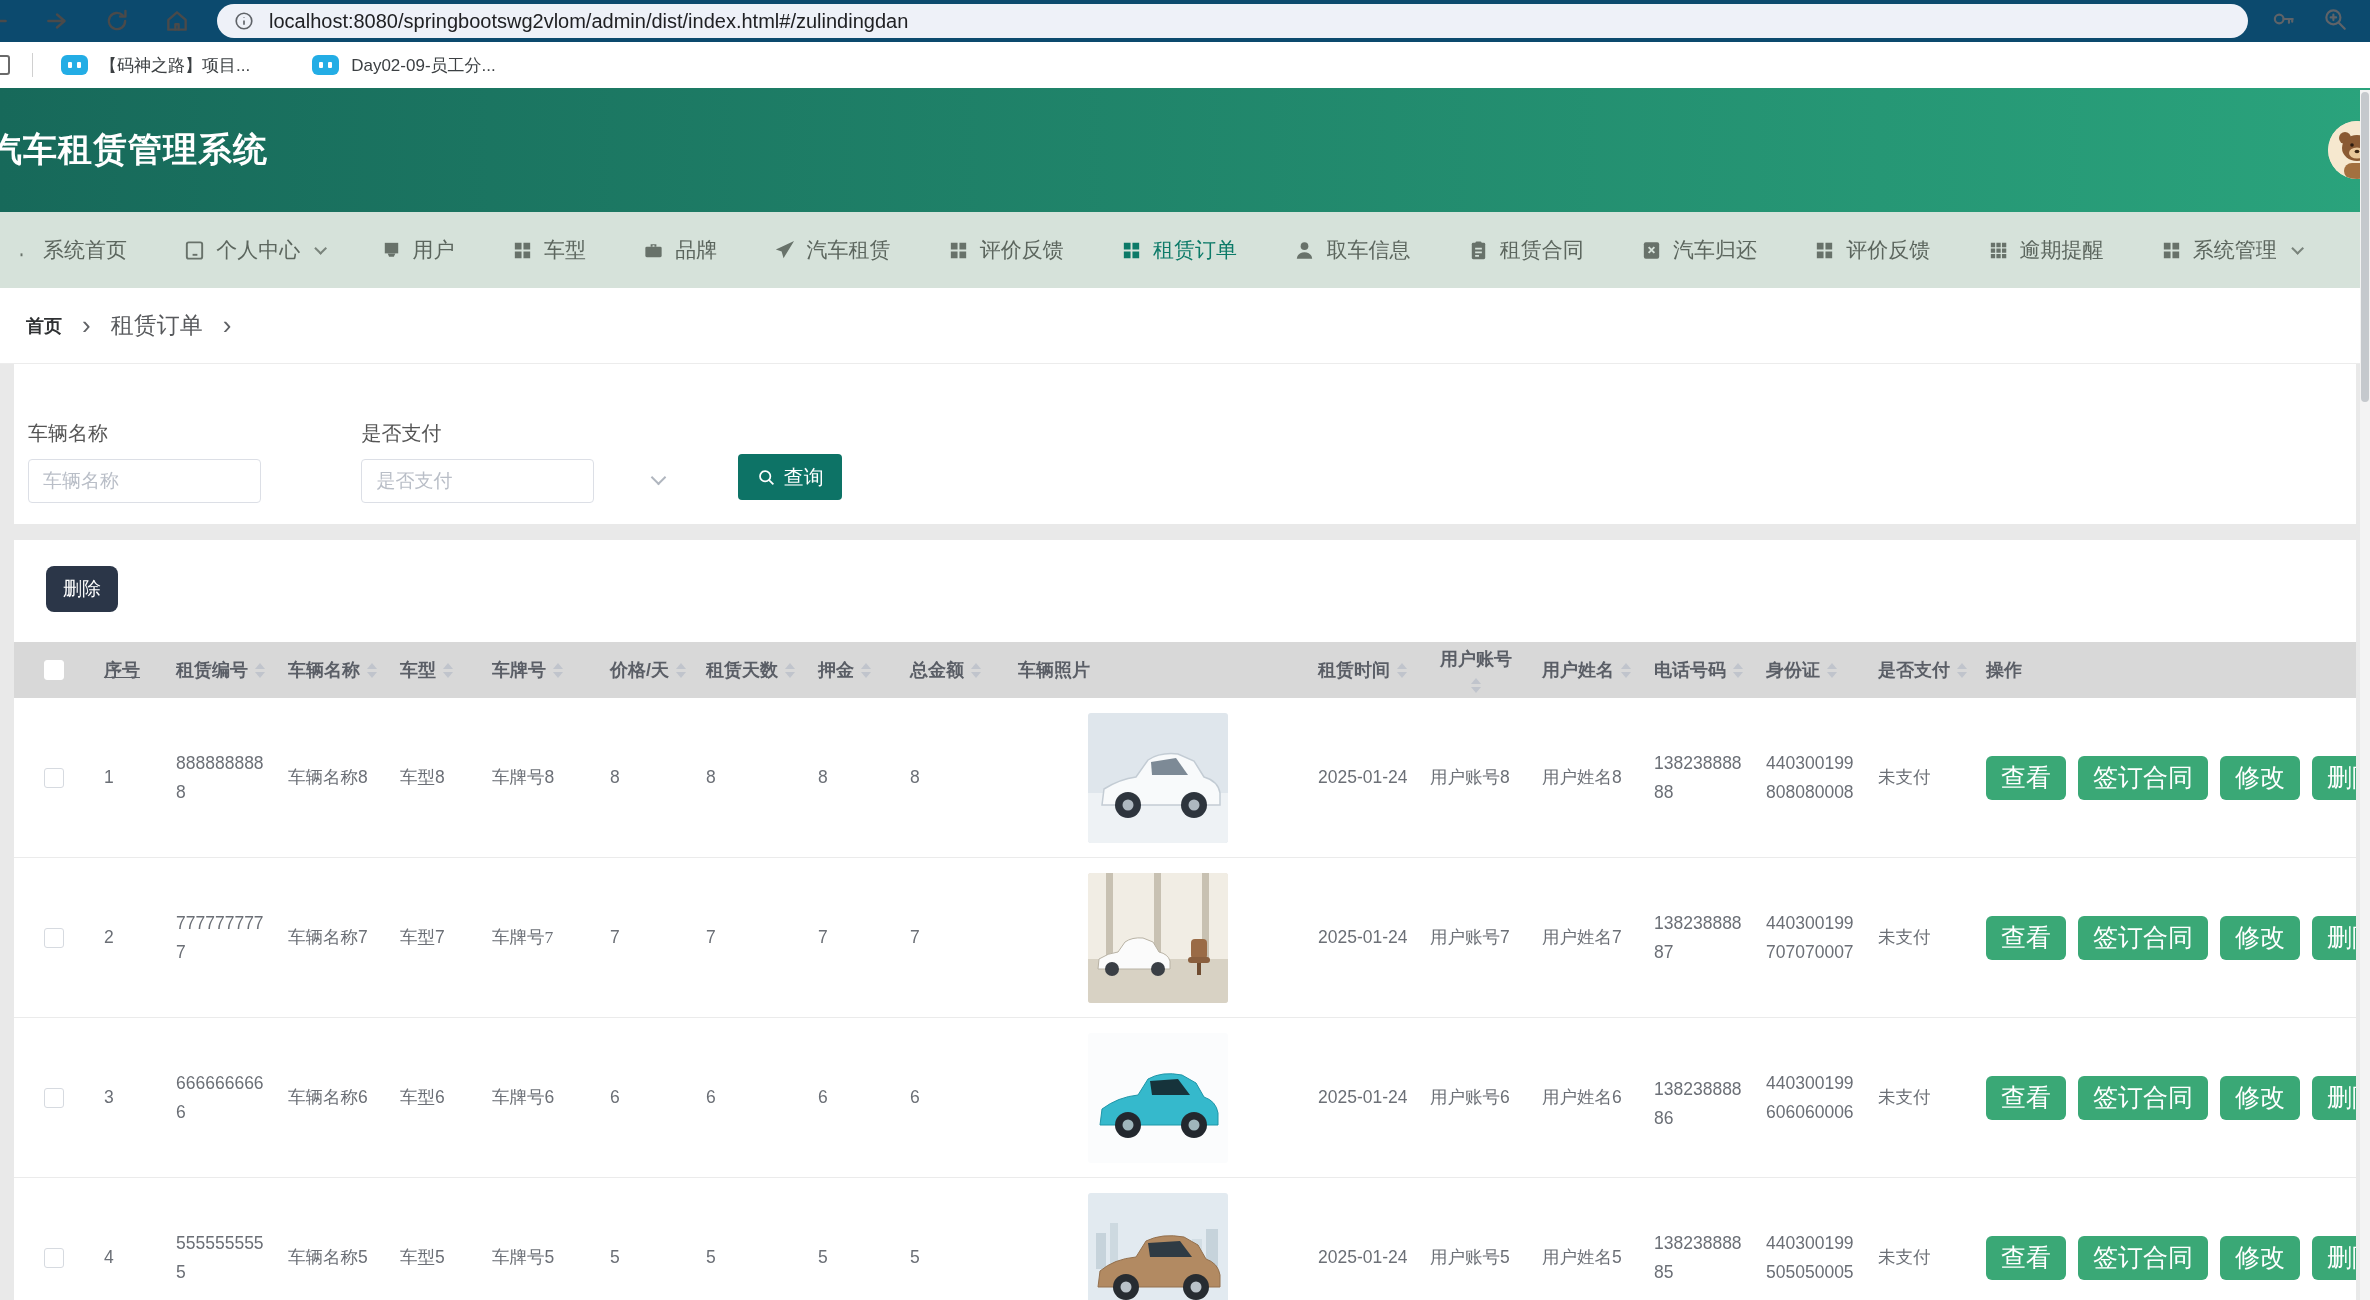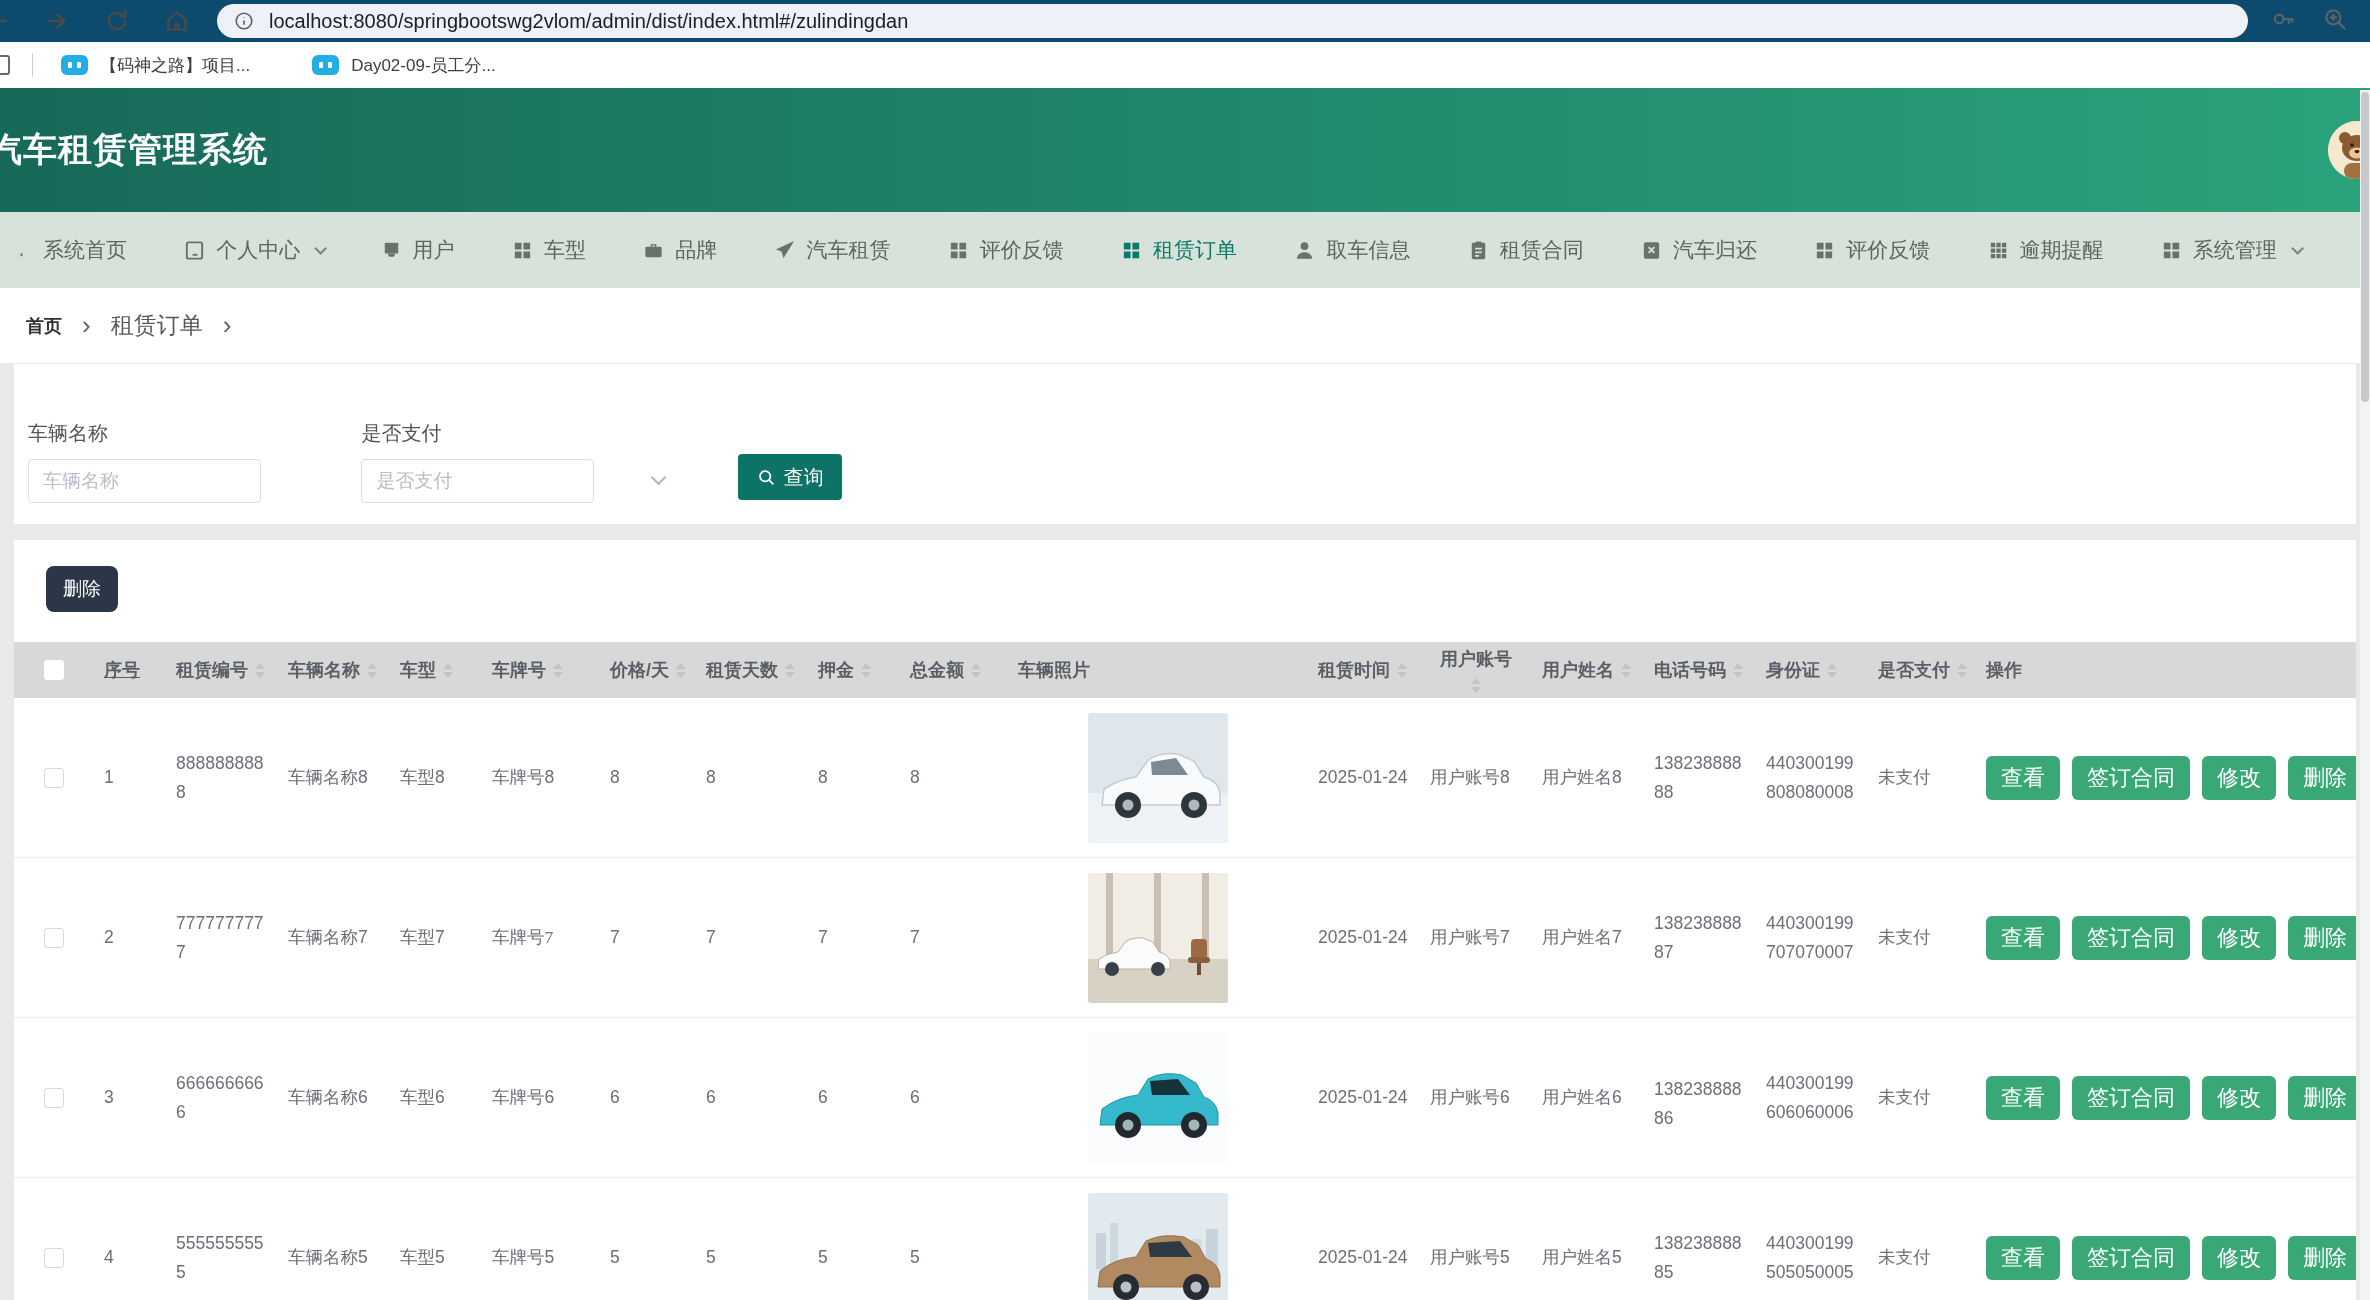--- a/index.html
+++ b/index.html
@@ -83,21 +83,21 @@
   .trow { display:flex; align-items:center; height:160px; border-bottom:1px solid #ebebeb;
           font-size:17.5px; color:#6b6f76; }
   .tcell { word-break:break-all; line-height:1.65; }
   .cbcell { display:flex; justify-content:center; }
   .cb { width:20px; height:20px; background:#fff; border:1px solid #d6dae0; border-radius:3px; cursor:pointer; }
   .cb.hd { border-color:#fff; }
   .photocell { display:flex; justify-content:center; align-items:center; }
   .photocell svg { width:140px; height:130px; border-radius:3px; }
   .actions { display:flex; gap:12px; align-items:center; }
   .btn-green { height:44px; padding:0 15px; background:#3aa876; color:#fff; border:none; border-radius:6px;
-               font-size:22px; white-space:nowrap; cursor:pointer; font-family:"Liberation Sans",sans-serif; }
+               font-size:25px; white-space:nowrap; cursor:pointer; font-family:"Liberation Sans",sans-serif; }
 
   .scrollbar { position:absolute; right:0; top:90px; width:10px; height:1210px; background:#f3f3f3; }
   .scroll-thumb { position:absolute; top:2px; left:1px; width:8px; height:310px; background:#c5c9cd; border-radius:4px; cursor:grab; }
 </style>
 </head>
 <body>
 
 <svg width="0" height="0" style="position:absolute">
   <defs>
     <symbol id="sym-home-icon" viewBox="0 0 24 24">

